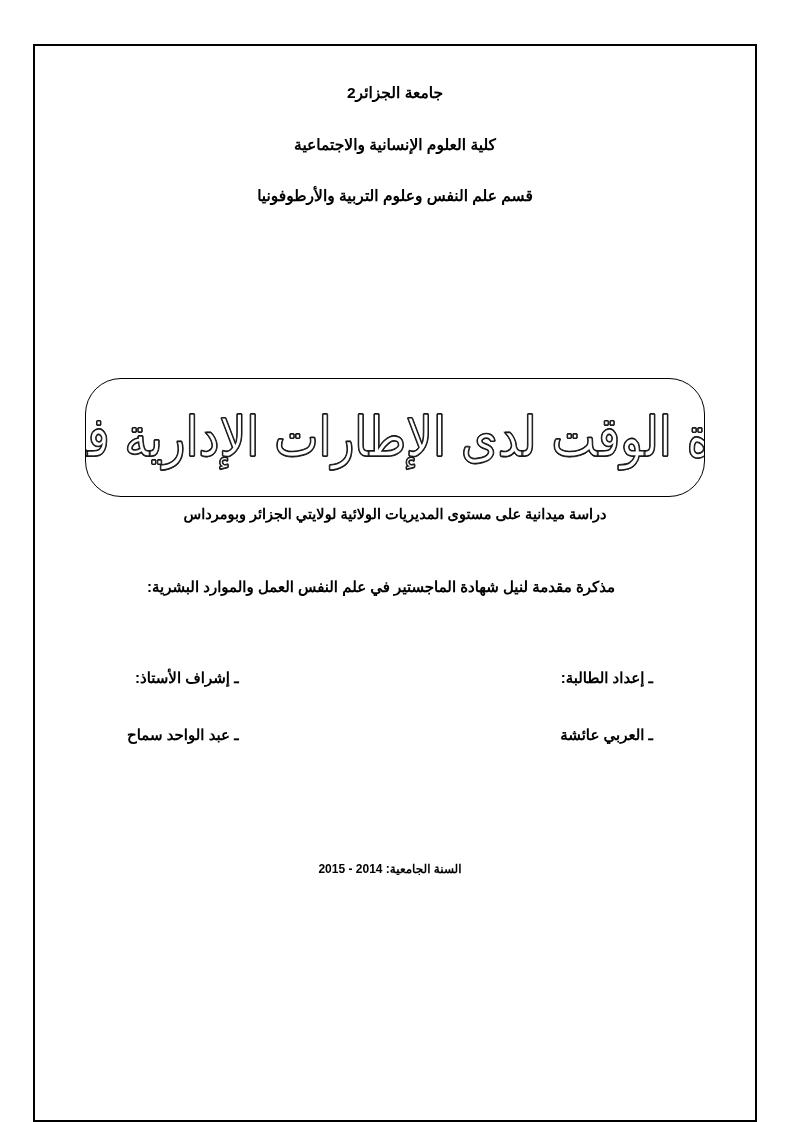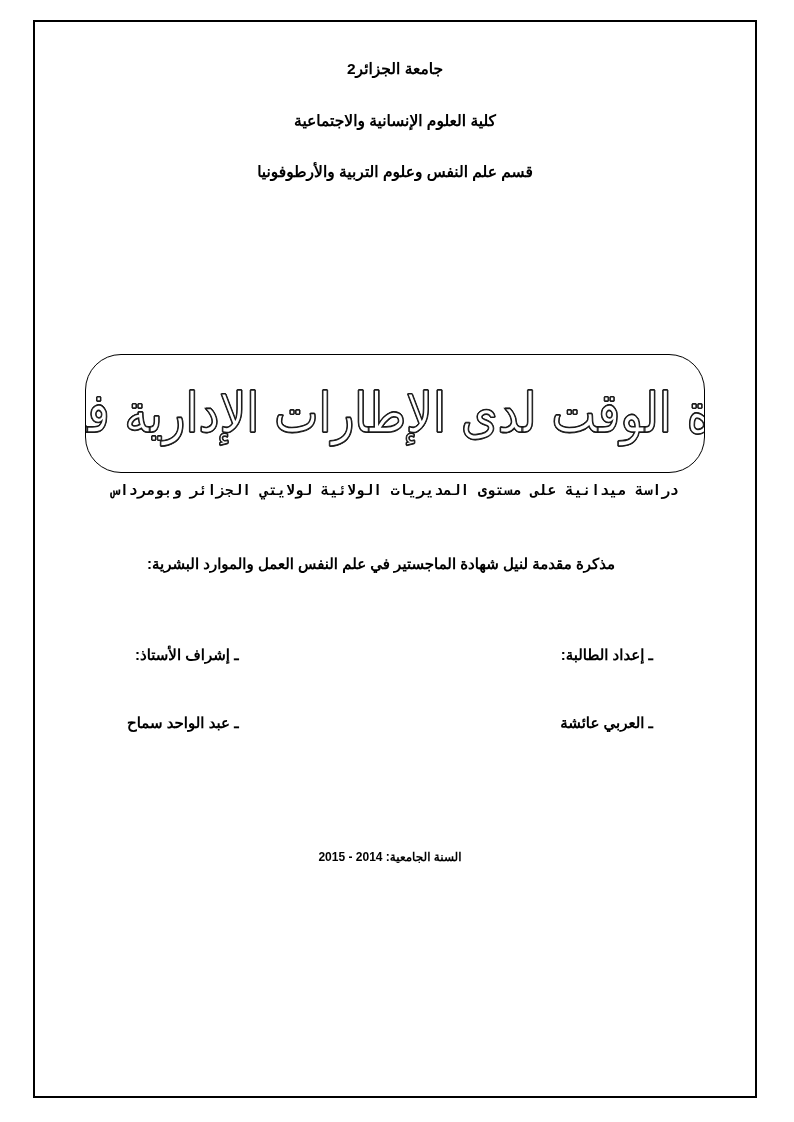--- a/index.html
+++ b/index.html
@@ -12,21 +12,21 @@
     width: 794px;
     height: 1122px;
     background: #ffffff;
     font-family: "Liberation Serif", "DejaVu Serif", serif;
     overflow: hidden;
   }
   
   .frame {
     position: absolute;
     left: 33px;
-    top: 20px;
+    top: 44px;
     width: 724px;
     height: 1078px;
     border: 2px solid #000000;
     box-sizing: border-box;
   }
   .content {
     position: absolute;
     left: 0;
     top: 0;
     width: 100%;
@@ -82,21 +82,21 @@
     -webkit-text-stroke: 1.1px #1a1a1a;
     text-shadow:
       -1px 0 0 #1a1a1a, 1px 0 0 #1a1a1a,
       0 -1px 0 #1a1a1a, 0 1px 0 #1a1a1a;
     white-space: nowrap;
     line-height: 1.25;
     transform: scaleY(1.18);
     direction: rtl;
   }
   .subtitle {
-    font-family: Liberation Mono, monospace;
+    font-family: Liberation Sans, sans-serif;
     font-weight: bold;
     font-size: 14.5px;
     color: #000;
     margin-top: 9px;
   }
   .spacer-3 { height: 56px; }
   .degree-line {
     font-family: "Liberation Sans", sans-serif;
     font-weight: bold;
     font-size: 15px;
@@ -123,21 +123,21 @@
   .people-line {
     font-family: "Liberation Sans", sans-serif;
     font-weight: bold;
     font-size: 15px;
     color: #000;
     line-height: 1.1;
     white-space: nowrap;
     text-align: right;
   }
   .people-line.second {
-    margin-top: 52px;
+    margin-top: 41px;
   }
   .spacer-5 { height: 118px; }
   .year-line {
     font-family: Liberation Sans, sans-serif;
     font-weight: bold;
     font-size: 12px;
     color: #000;
     text-align: center;
     margin-right: 10px;
   }

